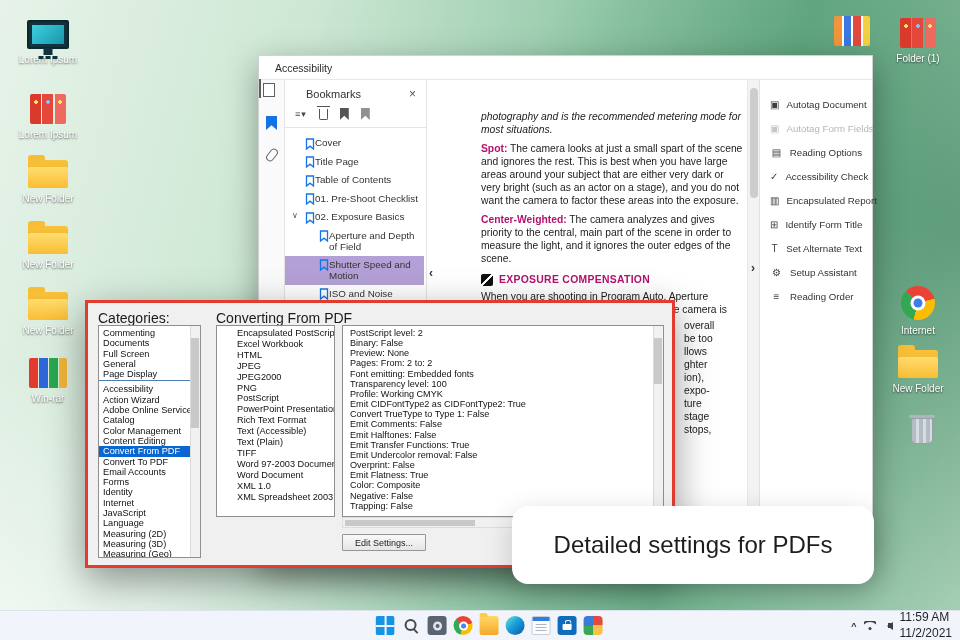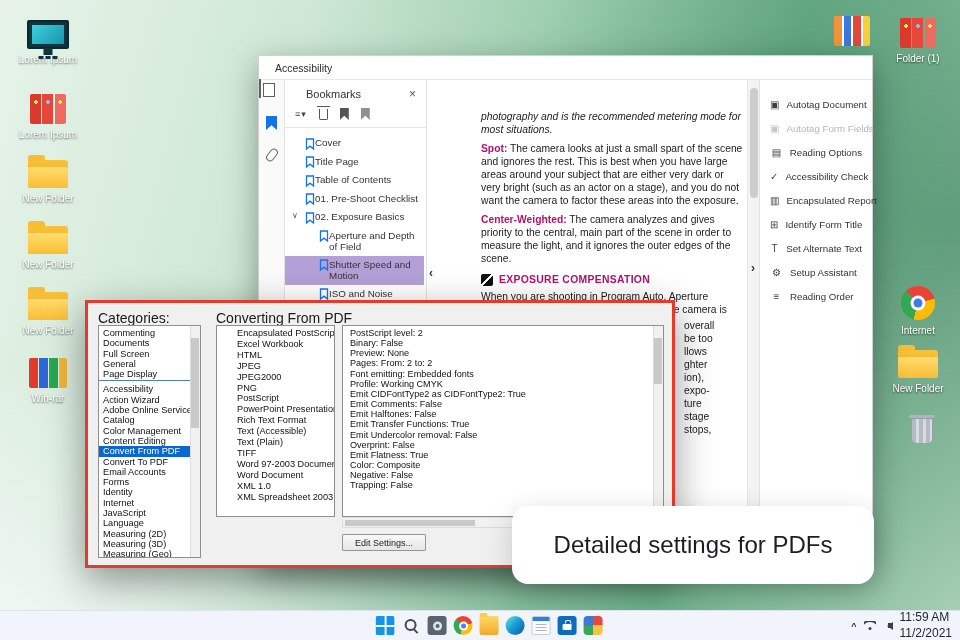--- a/index.html
+++ b/index.html
@@ -502,25 +502,27 @@
         <div class="set-row">PostScript level: 2</div>
 
         <div class="set-row">Binary: False</div>
 
         <div class="set-row">Preview: None</div>
 
         <div class="set-row">Pages: From: 2 to: 2</div>
 
         <div class="set-row">Font emitting: Embedded fonts</div>
 
+        <div class="set-row">Transparency level: 100</div>
 
         <div class="set-row">Profile: Working CMYK</div>
 
         <div class="set-row">Emit CIDFontType2 as CIDFontType2: True</div>
 
+        <div class="set-row">Convert TrueType to Type 1: False</div>
 
         <div class="set-row">Emit Comments: False</div>
 
         <div class="set-row">Emit Halftones: False</div>
 
         <div class="set-row">Emit Transfer Functions: True</div>
 
         <div class="set-row">Emit Undercolor removal: False</div>
 
         <div class="set-row">Overprint: False</div>

